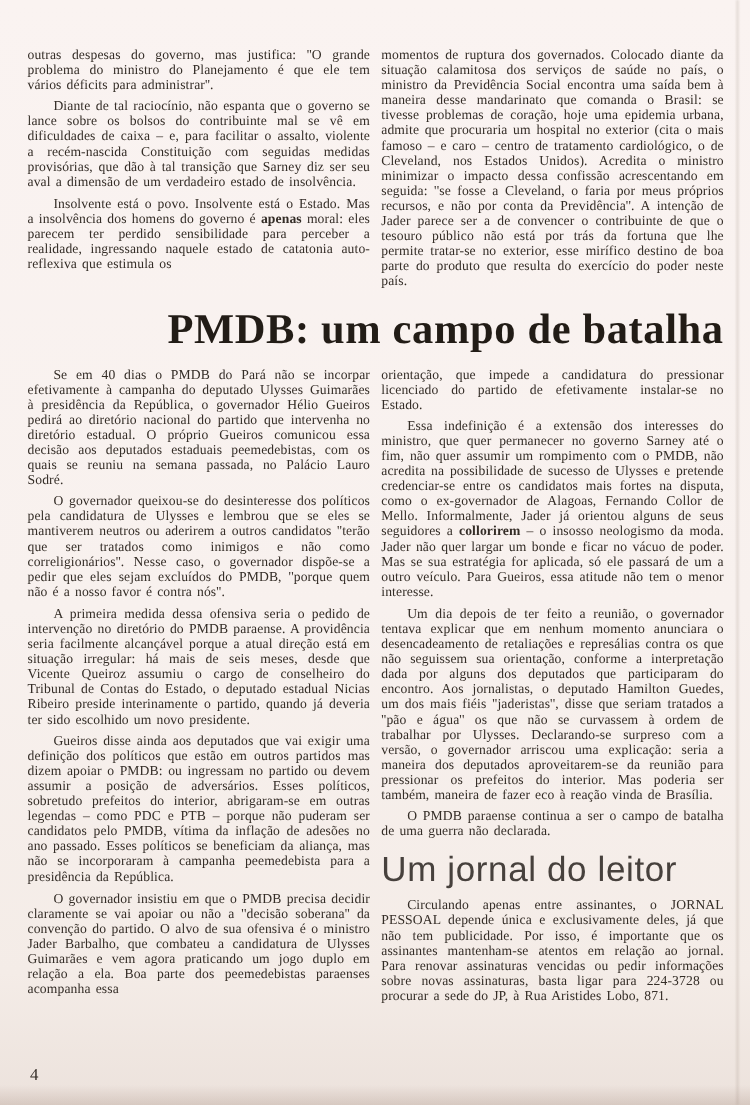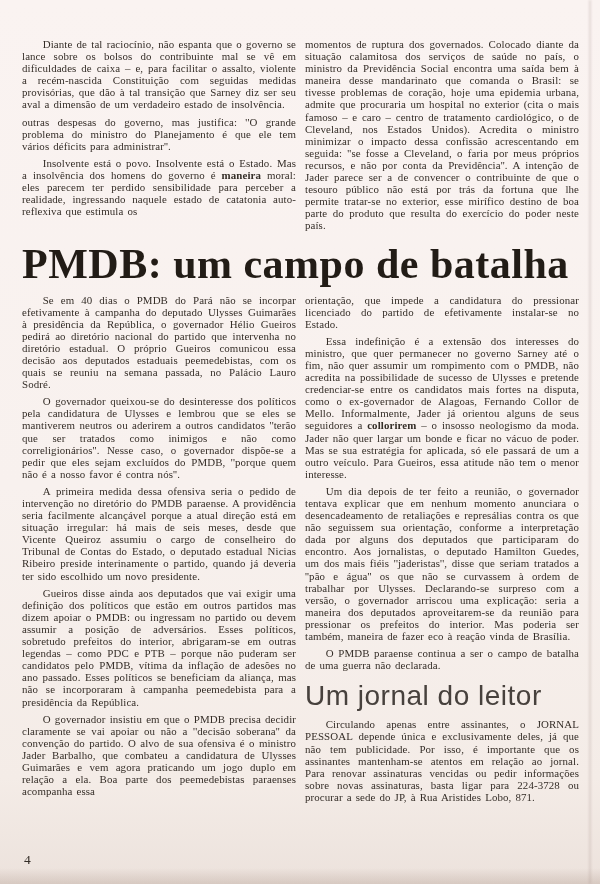--- a/index.html
+++ b/index.html
@@ -41,23 +41,23 @@
     letter-spacing:0.1px;
     word-spacing:1.2px;
     color:var(--ink, #342d27);
   }
   .body-par.indent{text-indent:1.9em;}
   .body-par b{font-weight:bold;}
   .headline{
     margin:6px 0 9px 0;
     font-family:"Liberation Serif", serif;
     font-weight:bold;
-    font-size:42px;
+    font-size:34px;
     line-height:42px;
-    text-align:left;
+    text-align:right;
     letter-spacing:0.5px;
     color:var(--headline_ink, #221c16);
   }
   .subhead{
     margin:9px 0 6px 0;
     font-family:"Liberation Sans", sans-serif;
     font-weight:normal;
     font-size:28px;
     line-height:32px;
     letter-spacing:0.5px;
@@ -70,23 +70,23 @@
     color:var(--ink, #342d27);
   }
 </style>
 </head>
 <body>
 
 <div class="page">
 
   <div class="columns">
     <div class="col">
+        <p class="body-par">outras despesas do governo, mas justifica: ''O grande problema do ministro do Planejamento é que ele tem vários déficits para administrar''.</p>
         <p class="body-par indent">Diante de tal raciocínio, não espanta que o governo se lance sobre os bolsos do contribuinte mal se vê em dificuldades de caixa – e, para facilitar o assalto, violente a recém-nascida Constituição com seguidas medidas provisórias, que dão à tal transição que Sarney diz ser seu aval a dimensão de um verdadeiro estado de insolvência.</p>
-        <p class="body-par">outras despesas do governo, mas justifica: ''O grande problema do ministro do Planejamento é que ele tem vários déficits para administrar''.</p>
-        <p class="body-par indent">Insolvente está o povo. Insolvente está o Estado. Mas a insolvência dos homens do governo é <b>maneira</b> moral: eles parecem ter perdido sensibilidade para perceber a realidade, ingressando naquele estado de catatonia auto-reflexiva que estimula os</p>
+        <p class="body-par indent">Insolvente está o povo. Insolvente está o Estado. Mas a insolvência dos homens do governo é <b>apenas</b> moral: eles parecem ter perdido sensibilidade para perceber a realidade, ingressando naquele estado de catatonia auto-reflexiva que estimula os</p>
       </div>
     <div class="col">
         <p class="body-par">momentos de ruptura dos governados. Colocado diante da situação calamitosa dos serviços de saúde no país, o ministro da Previdência Social encontra uma saída bem à maneira desse mandarinato que comanda o Brasil: se tivesse problemas de coração, hoje uma epidemia urbana, admite que procuraria um hospital no exterior (cita o mais famoso – e caro – centro de tratamento cardiológico, o de Cleveland, nos Estados Unidos). Acredita o ministro minimizar o impacto dessa confissão acrescentando em seguida: ''se fosse a Cleveland, o faria por meus próprios recursos, e não por conta da Previdência''. A intenção de Jader parece ser a de convencer o contribuinte de que o tesouro público não está por trás da fortuna que lhe permite tratar-se no exterior, esse mirífico destino de boa parte do produto que resulta do exercício do poder neste país.</p>
       </div>
   </div>
 
   <h1 class="headline">PMDB: um campo de batalha</h1>
 
   <div class="columns">
     <div class="col">

